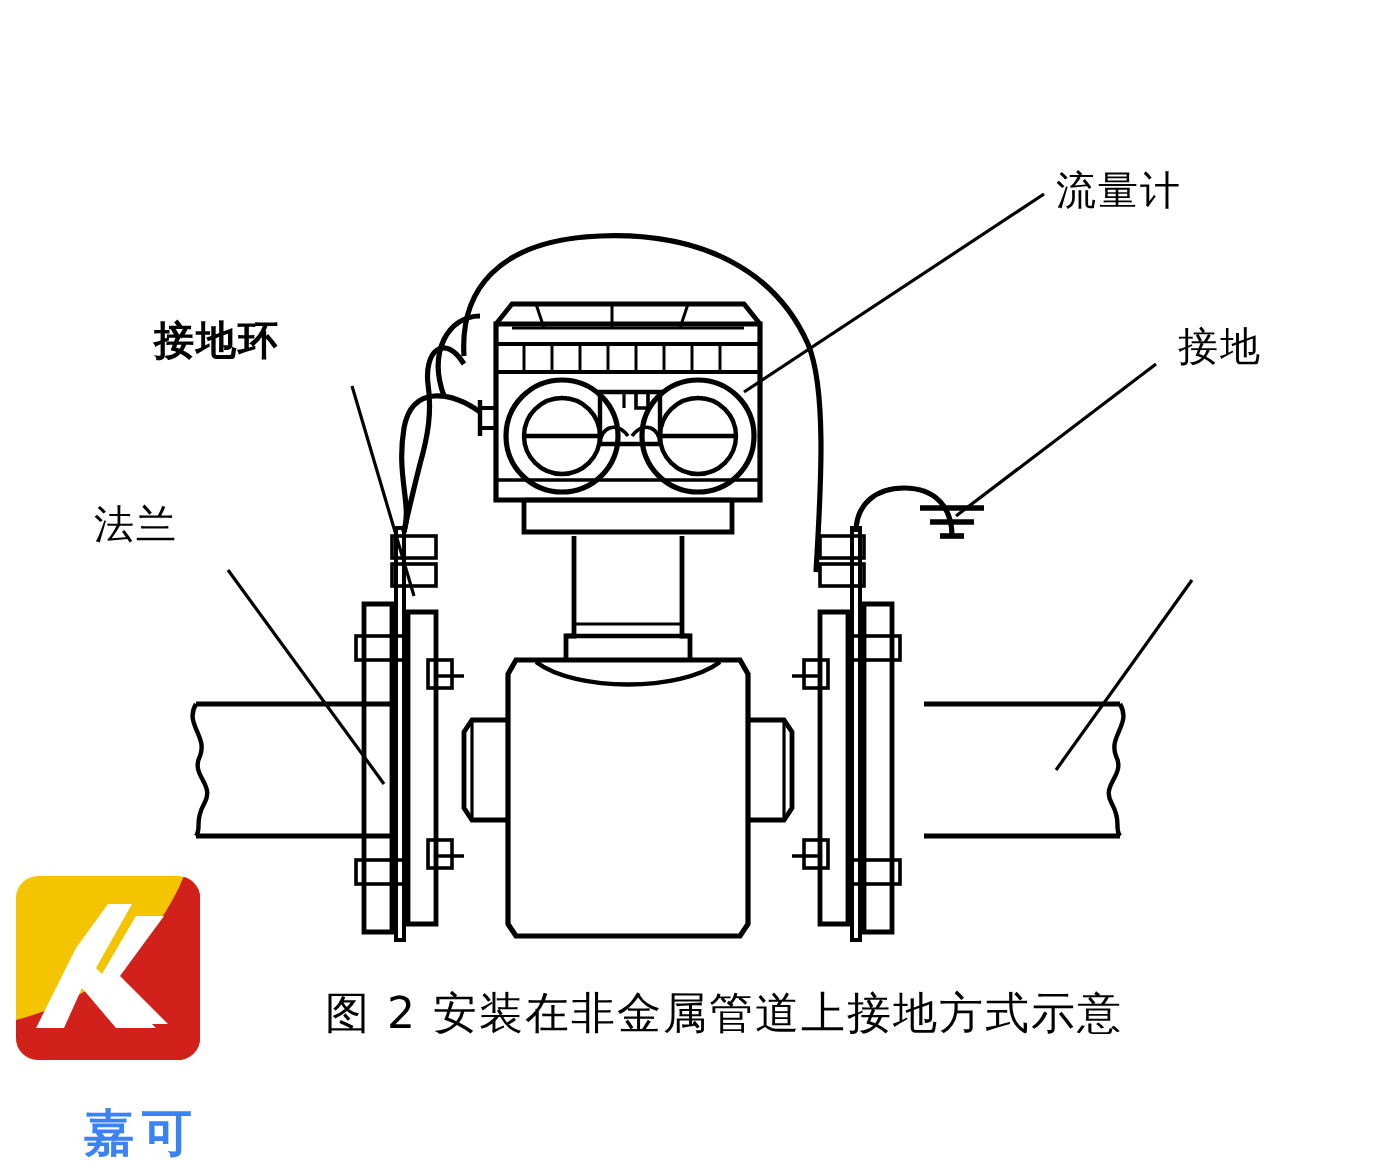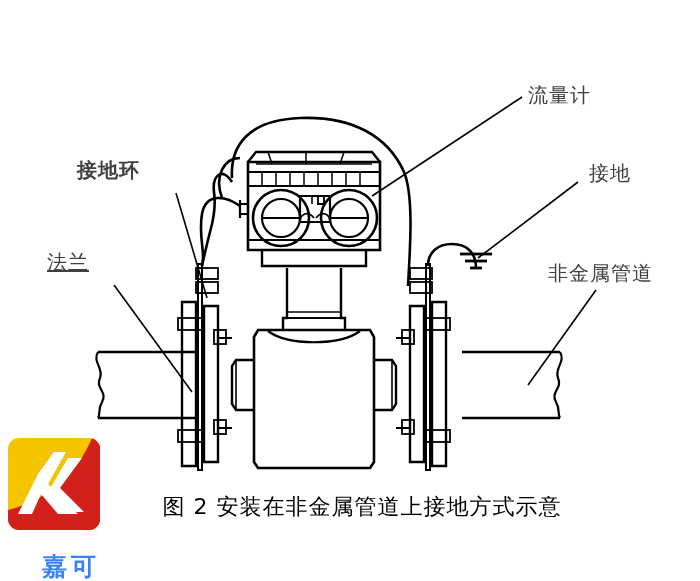--- a/index.html
+++ b/index.html
@@ -10,27 +10,27 @@
     overflow:hidden;
     position:relative;
   }
   #figure-root{position:absolute;left:0;top:0;width:700px;height:581px;}
   svg#diagram{position:absolute;left:0;top:0;width:700px;height:581px;display:block;}
 
   .lbl{
     position:absolute;
     font-family:"DejaVu Sans","Liberation Sans",sans-serif;
     font-size:20px;
-    color:#404040;
+    color:#000000;
     white-space:nowrap;
     letter-spacing:1px;
     line-height:1;
   }
   #label-ground-ring{left:77px;top:160px;font-weight:bold;}
-  #label-flange{left:47px;top:252px;text-decoration:underline;}
+  #label-flange{left:47px;top:252px;}
   #label-flowmeter{left:528px;top:85px;}
   #label-ground{left:589px;top:163px;}
   #label-nonmetal-pipe{left:548px;top:263px;}
 
   #caption{
     position:absolute;
     left:0;top:492px;width:700px;
     text-align:center;
     font-family:"DejaVu Sans","Liberation Sans",sans-serif;
     font-size:22px;
@@ -193,21 +193,20 @@
         <line x1="596" y1="290" x2="528" y2="385"></line>
       </g>
 
     </g>
   </svg>
 
   <div class="lbl" id="label-ground-ring">接地环</div>
   <div class="lbl" id="label-flange">法兰</div>
   <div class="lbl" id="label-flowmeter">流量计</div>
   <div class="lbl" id="label-ground">接地</div>
-  <div class="lbl" id="label-nonmetal-pipe">非金属管道</div>
 
   <div id="caption">
     <span class="cap-inner">图 2  安装在非金属管道上接地方式示意</span>
   </div>
 
   <div id="logo">
     <svg id="logo-mark" viewBox="0 0 92 92">
       <defs>
         <clipPath id="logoClip">
           <rect x="0" y="0" width="92" height="92" rx="11" ry="11"></rect>

